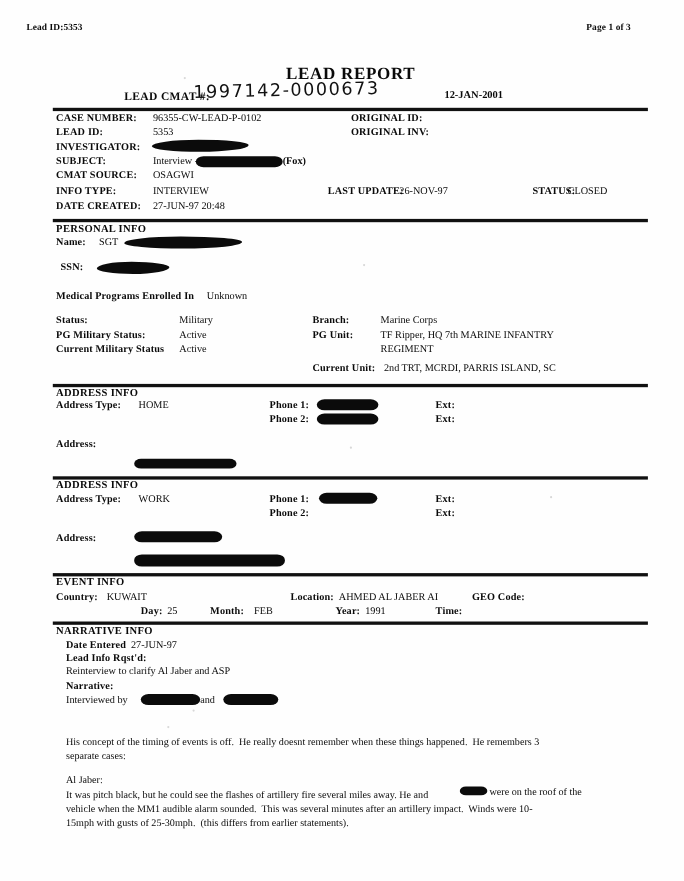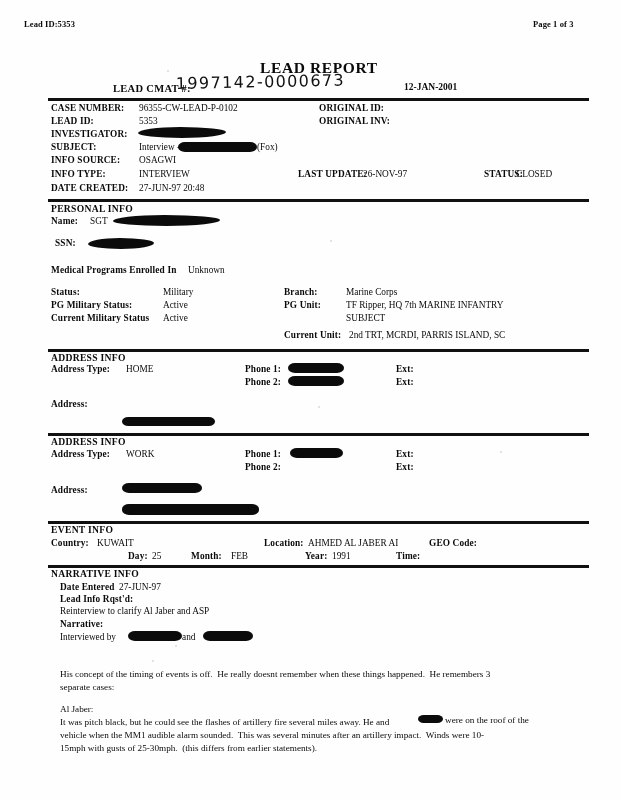--- a/index.html
+++ b/index.html
@@ -113,23 +113,23 @@
   <div class="abs val" style="left:139px; top:117px;">5353</div>
   <div class="abs lab" style="left:319px; top:117px;">ORIGINAL INV:</div>
   <div class="abs val" style="left:404px; top:117px;"></div>
 
   <div class="abs lab" style="left:51px; top:130px;">INVESTIGATOR:</div>
   <div class="redact blob" style="left:138px; top:127px; width:88px; height:11px;"></div>
 
   <div class="abs lab" style="left:51px; top:143px;">SUBJECT:</div>
   <div class="abs val" style="left:139px; top:143px;">Interview -</div>
   <div class="redact flat" style="left:178px; top:142px; width:79px; height:10px;"></div>
-  <div class="abs val" style="left:257px; top:143px;">(Fox)</div>
-
-  <div class="abs lab" style="left:51px; top:156px;">INFO SOURCE:</div>
+  <div class="abs val" style="left:257px; top:143px;font-weight:bold;">(Fox)</div>
+
+  <div class="abs lab" style="left:51px; top:156px;">CMAT SOURCE:</div>
   <div class="abs val" style="left:139px; top:156px;">OSAGWI</div>
 
   <div class="abs lab" style="left:51px; top:170px;">INFO TYPE:</div>
   <div class="abs val" style="left:139px; top:170px;">INTERVIEW</div>
   <div class="abs lab" style="left:298px; top:170px;">LAST UPDATE:</div>
   <div class="abs val" style="left:363px; top:170px;">26-NOV-97</div>
   <div class="abs lab" style="left:484px; top:170px;">STATUS:</div>
   <div class="abs val" style="left:516px; top:170px;">CLOSED</div>
 
   <div class="abs lab" style="left:51px; top:184px;">DATE CREATED:</div>
@@ -154,21 +154,21 @@
   <div class="abs lab" style="left:284px; top:288px;">Branch:</div>
   <div class="abs val" style="left:346px; top:288px;">Marine Corps</div>
 
   <div class="abs lab" style="left:51px; top:301px;">PG Military Status:</div>
   <div class="abs val" style="left:163px; top:301px;">Active</div>
   <div class="abs lab" style="left:284px; top:301px;">PG Unit:</div>
   <div class="abs val" style="left:346px; top:301px;">TF Ripper, HQ 7th MARINE INFANTRY</div>
 
   <div class="abs lab" style="left:51px; top:314px;">Current Military Status</div>
   <div class="abs val" style="left:163px; top:314px;">Active</div>
-  <div class="abs val" style="left:346px; top:314px;">SUBJECT</div>
+  <div class="abs val" style="left:346px; top:314px;">REGIMENT</div>
 
   <div class="abs lab" style="left:284px; top:331px;">Current Unit:</div>
   <div class="abs val" style="left:349px; top:331px;">2nd TRT, MCRDI, PARRIS ISLAND, SC</div>
 
   <div class="rule thick" style="top:349px;"></div>
 
   <div class="abs sect" style="left:51px; top:353px;">ADDRESS INFO</div>
 
   <div class="abs lab" style="left:51px; top:365px;">Address Type:</div>
   <div class="abs val" style="left:126px; top:365px;">HOME</div>

